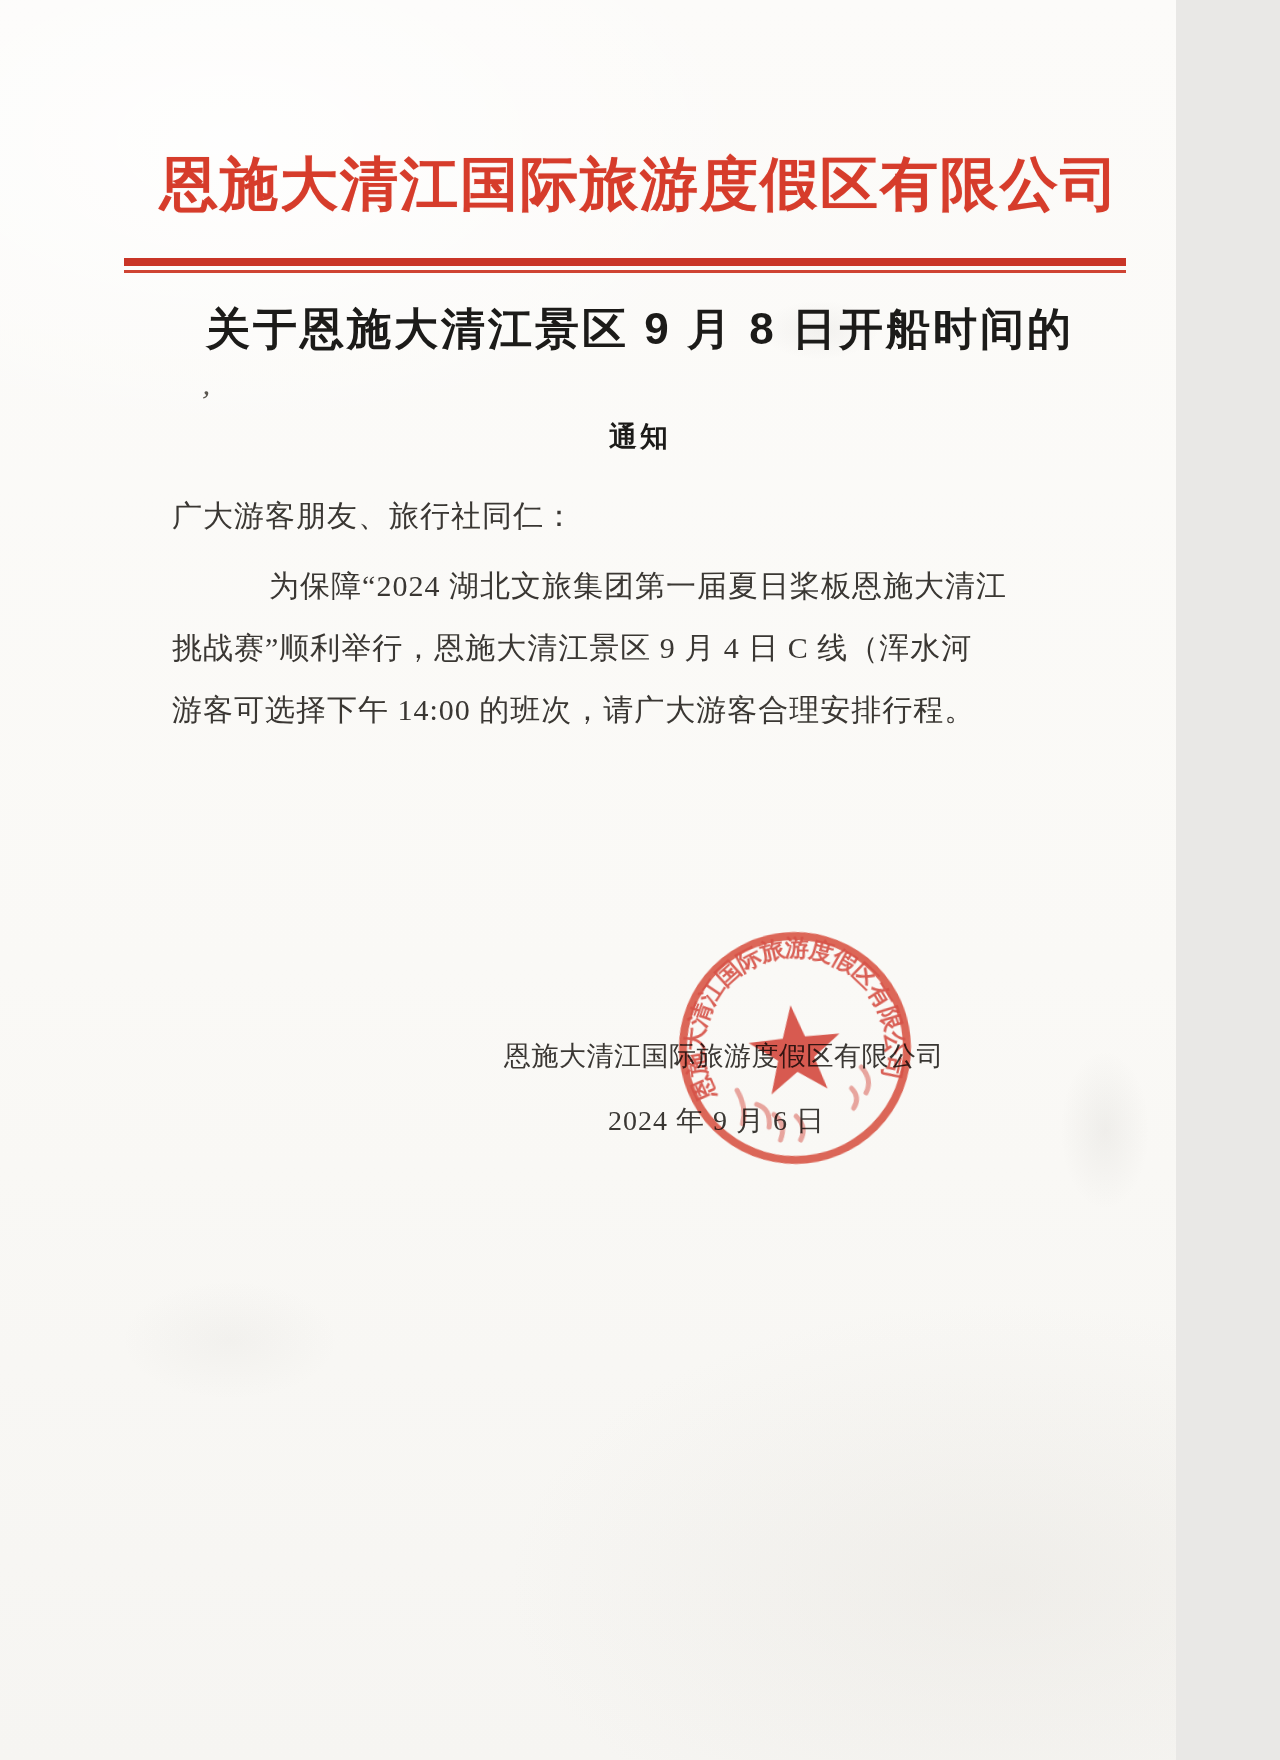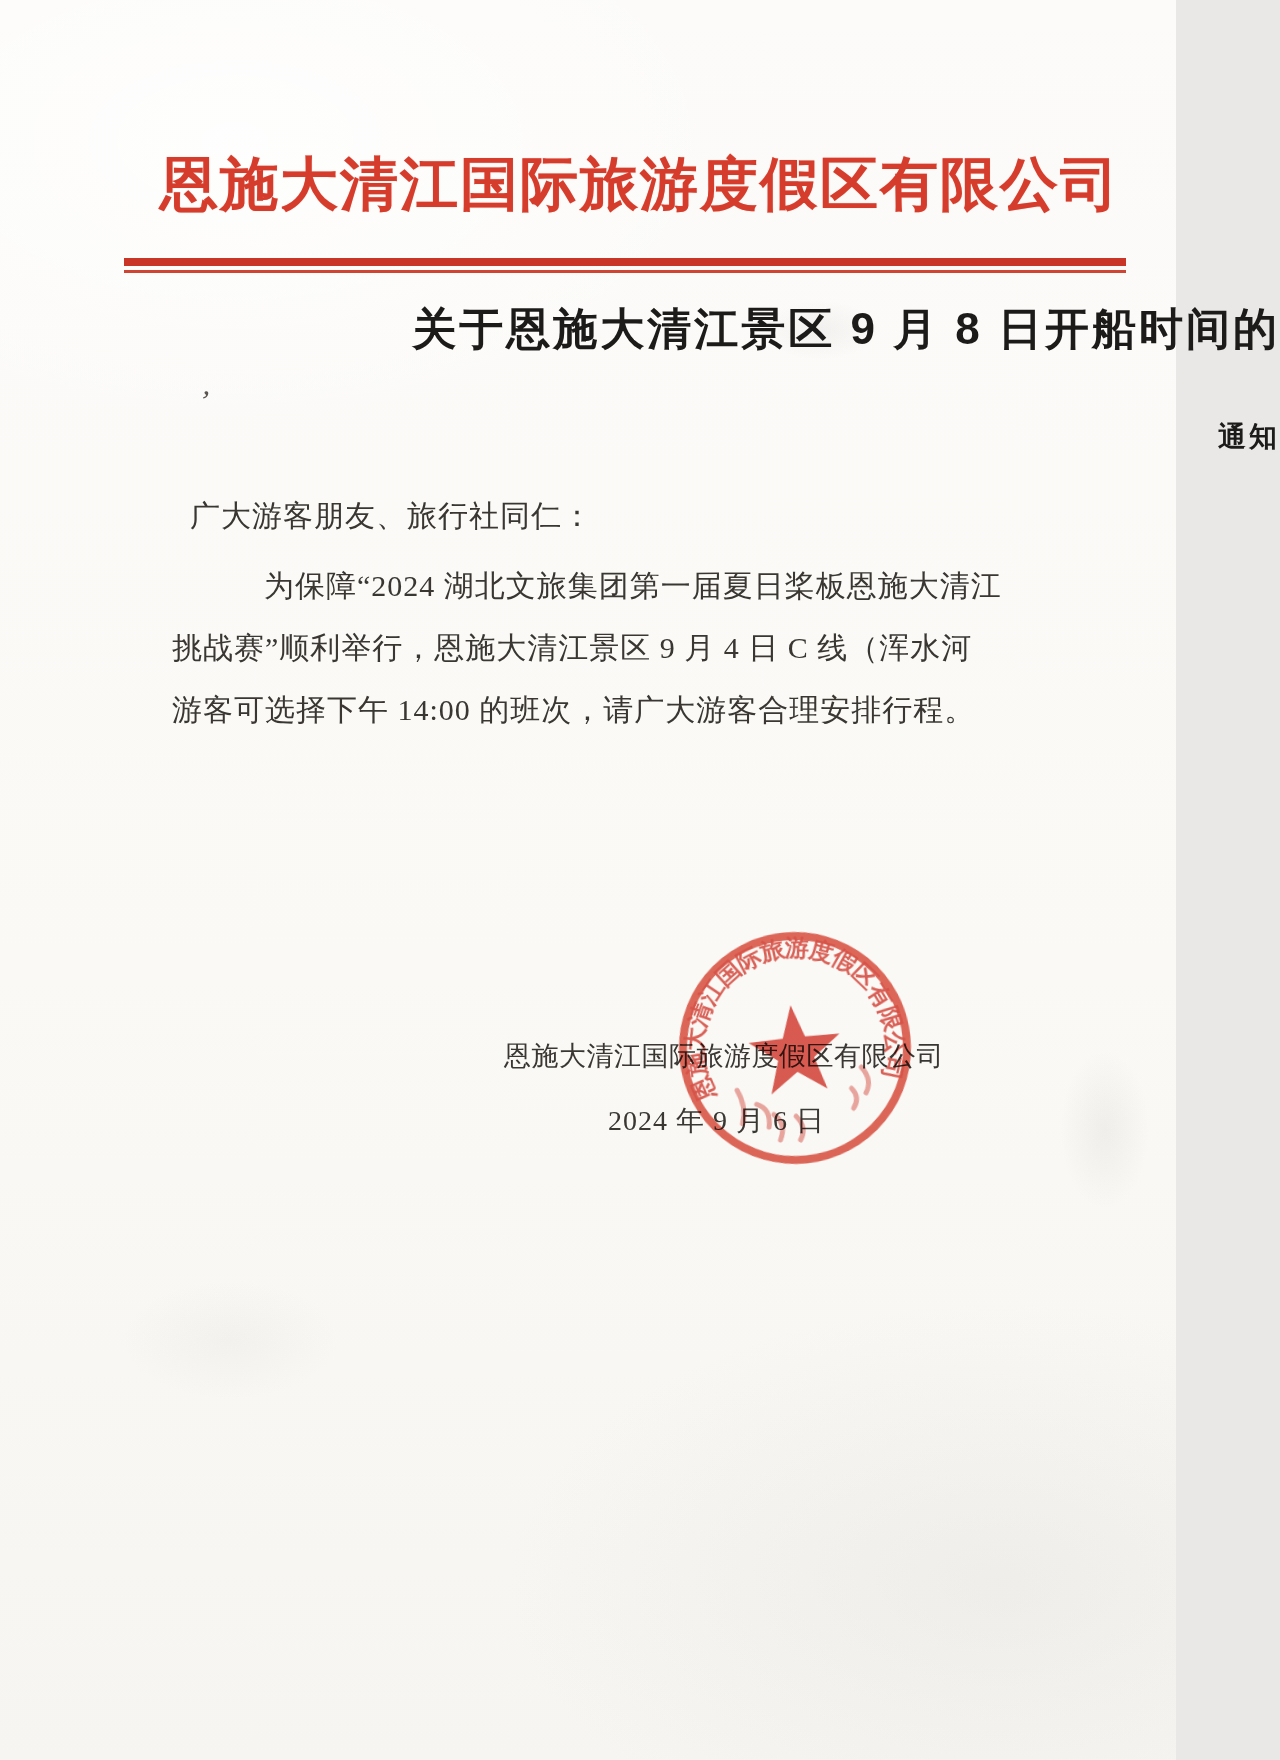--- a/index.html
+++ b/index.html
@@ -27,39 +27,39 @@
     font-weight:900;font-size:58px;letter-spacing:2px;
     color:#d63c2b;
     text-shadow:0 0 1px rgba(214,60,43,.4);
     white-space:nowrap;
   }
   .header-rule{position:absolute;left:124px;top:258px;width:1002px;}
   .header-rule .thick{height:8px;background:#c93527;}
   .header-rule .thin{height:3px;margin-top:4px;background:#cf4433;}
 
   .notice-title{
-    position:absolute;top:303px;left:0;width:1280px;text-align:right;
+    position:absolute;top:303px;left:0;width:1280px;text-align:center;
     font-family:"Liberation Sans", sans-serif;
     font-weight:800;color:#1c1b19;letter-spacing:3px;
   }
   .notice-title .t1{font-size:44px;line-height:52px;white-space:nowrap;}
   .notice-title .t2{font-size:28px;line-height:52px;margin-top:56px;}
 
   .artifact-mark{
     position:absolute;left:200px;top:384px;
     font-size:30px;color:#5a564f;transform:rotate(8deg);
   }
 
   .doc-body{
     position:absolute;left:172px;top:497px;width:840px;
     font-size:30px;color:#3a3733;letter-spacing:1px;line-height:38px;
   }
-  .salutation{height:68px;margin-left:18px;}
+  .salutation{height:68px;}
   .para .line{height:60px;padding-top:2px;white-space:nowrap;}
-  .para .line.indent{text-indent:92px;}
+  .para .line.indent{text-indent:92px;text-align:center;}
 
   .signature{
     position:absolute;left:504px;top:1038px;
     font-size:27px;color:#3a3733;letter-spacing:0.5px;white-space:nowrap;
   }
   .sig-date{
     position:absolute;left:608px;top:1102px;
     font-size:28px;color:#3a3733;letter-spacing:1px;white-space:nowrap;
   }
 

